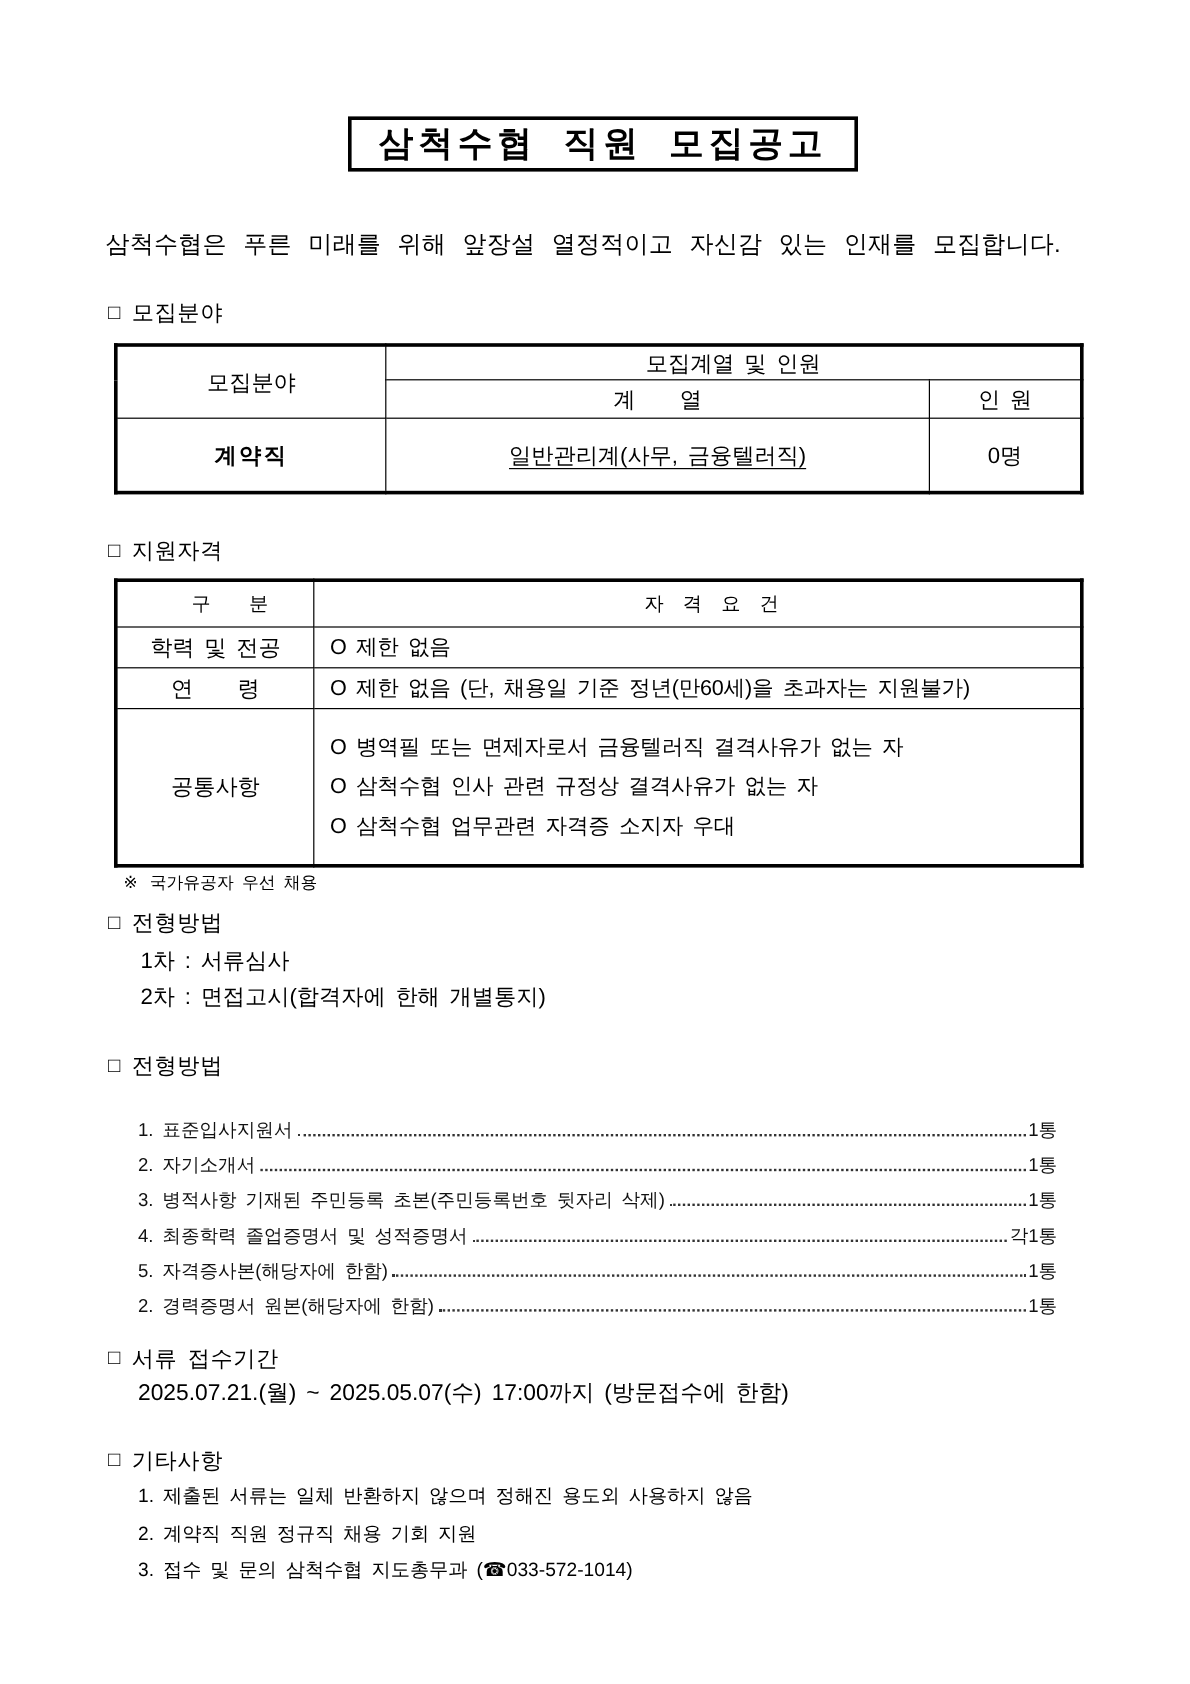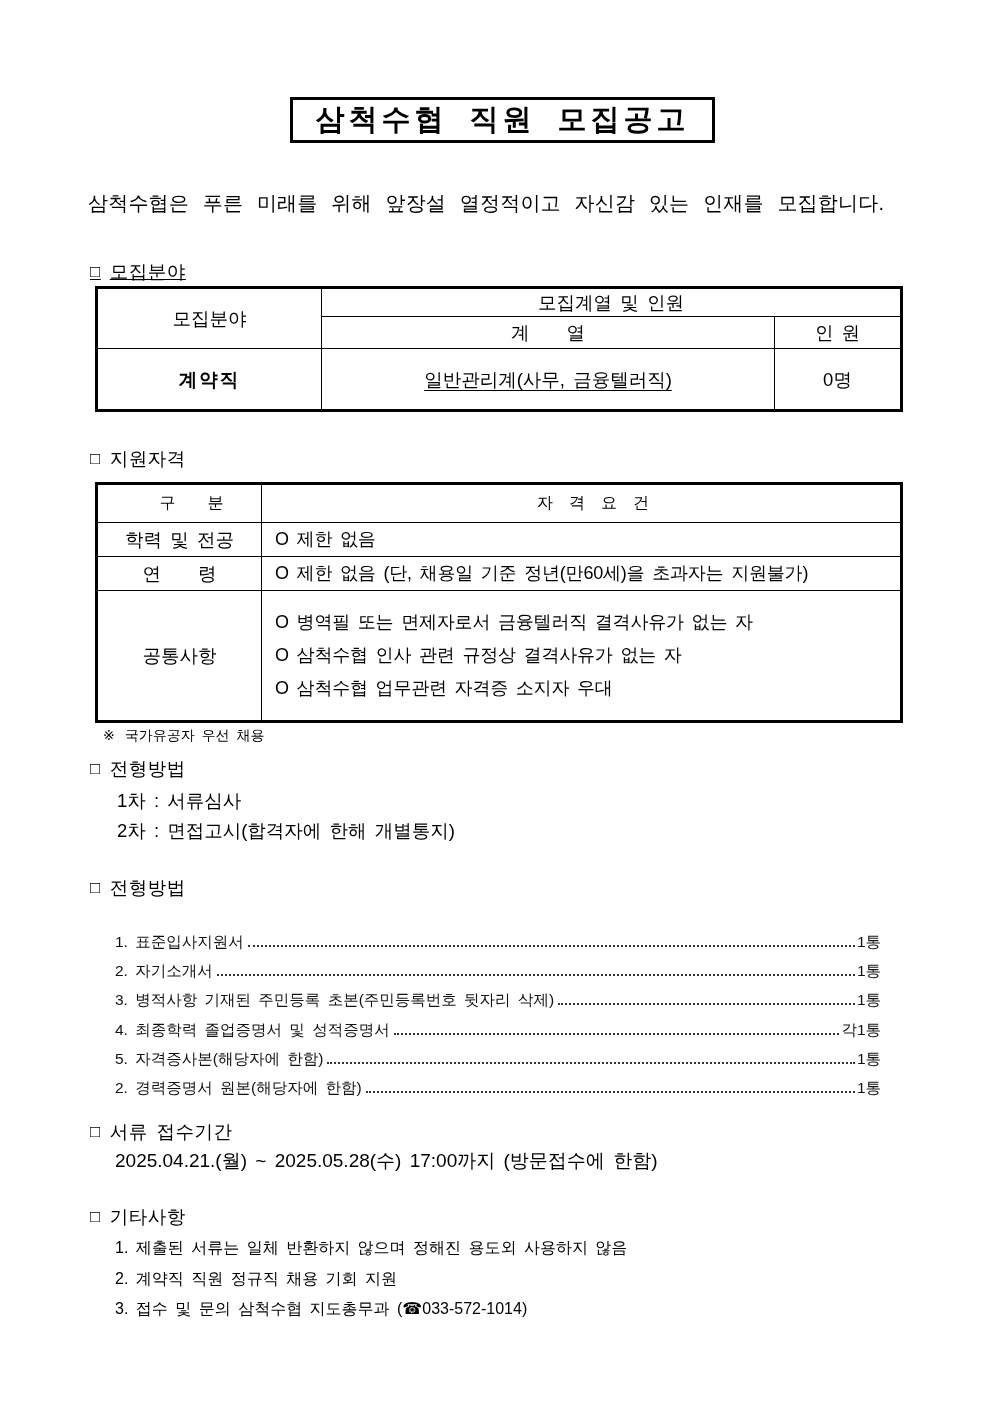--- a/index.html
+++ b/index.html
@@ -15,21 +15,21 @@
     border:3px solid #000;
     display:flex; align-items:center; justify-content:center;
     font-size:29px; font-weight:bold; letter-spacing:4px; word-spacing:10px;
     white-space:nowrap;
   }
 
   .intro { left:88px; top:190px; font-size:20px; word-spacing:8px; white-space:nowrap; letter-spacing:0.2px; }
 
   .sec-h { font-size:18.5px; white-space:nowrap; letter-spacing:0.5px; }
   .sec-h .bx { font-size:17px; margin-right:9px; position:relative; top:-1px; }
-  .h-recruit { left:90px; top:259px;text-decoration:underline; }
+  .h-recruit { left:90px; top:248px; }
   .h-qualify { left:90px; top:446px; }
   .h-select  { left:90px; top:756px; }
   .h-docs    { left:90px; top:875px; }
   .h-period  { left:90px; top:1119px; }
   .h-etc     { left:90px; top:1204px; }
 
   table.doc-table { position:absolute; border-collapse:collapse; table-layout:fixed; background:#fff; }
   table.doc-table td { border:1.6px solid #000; text-align:center; font-size:18.5px; padding:0; overflow:hidden; }
   table.t1 { left:95px; top:286px; width:805px; border:3px solid #000; }
   table.t2 { left:95px; top:482px; width:805px; border:3px solid #000; }
@@ -182,21 +182,21 @@
     <div class="doc-item">
       <span>2. 경력증명서 원본(해당자에 한함)</span>
       <span class="doc-leader"></span>
       <span>1통</span>
     </div>
   </div>
 
   <div class="abs sec-h h-period">
     <span class="bx">□</span><span>서류 접수기간</span>
   </div>
-  <div class="abs period-line">2025.04.21.(월) ~ 2025.05.28(수) 17:00까지 (방문접수에 한함)</div>
+  <div class="abs period-line">2025.07.21.(월) ~ 2025.05.07(수) 17:00까지 (방문접수에 한함)</div>
 
   <div class="abs sec-h h-etc">
     <span class="bx">□</span><span>기타사항</span>
   </div>
   <div class="abs etc-list">
     <div class="ln">1. 제출된 서류는 일체 반환하지 않으며 정해진 용도외 사용하지 않음</div>
     <div class="ln">2. 계약직 직원 정규직 채용 기회 지원</div>
     <div class="ln">3. 접수 및 문의 삼척수협 지도총무과 (☎033-572-1014)</div>
   </div>
 

